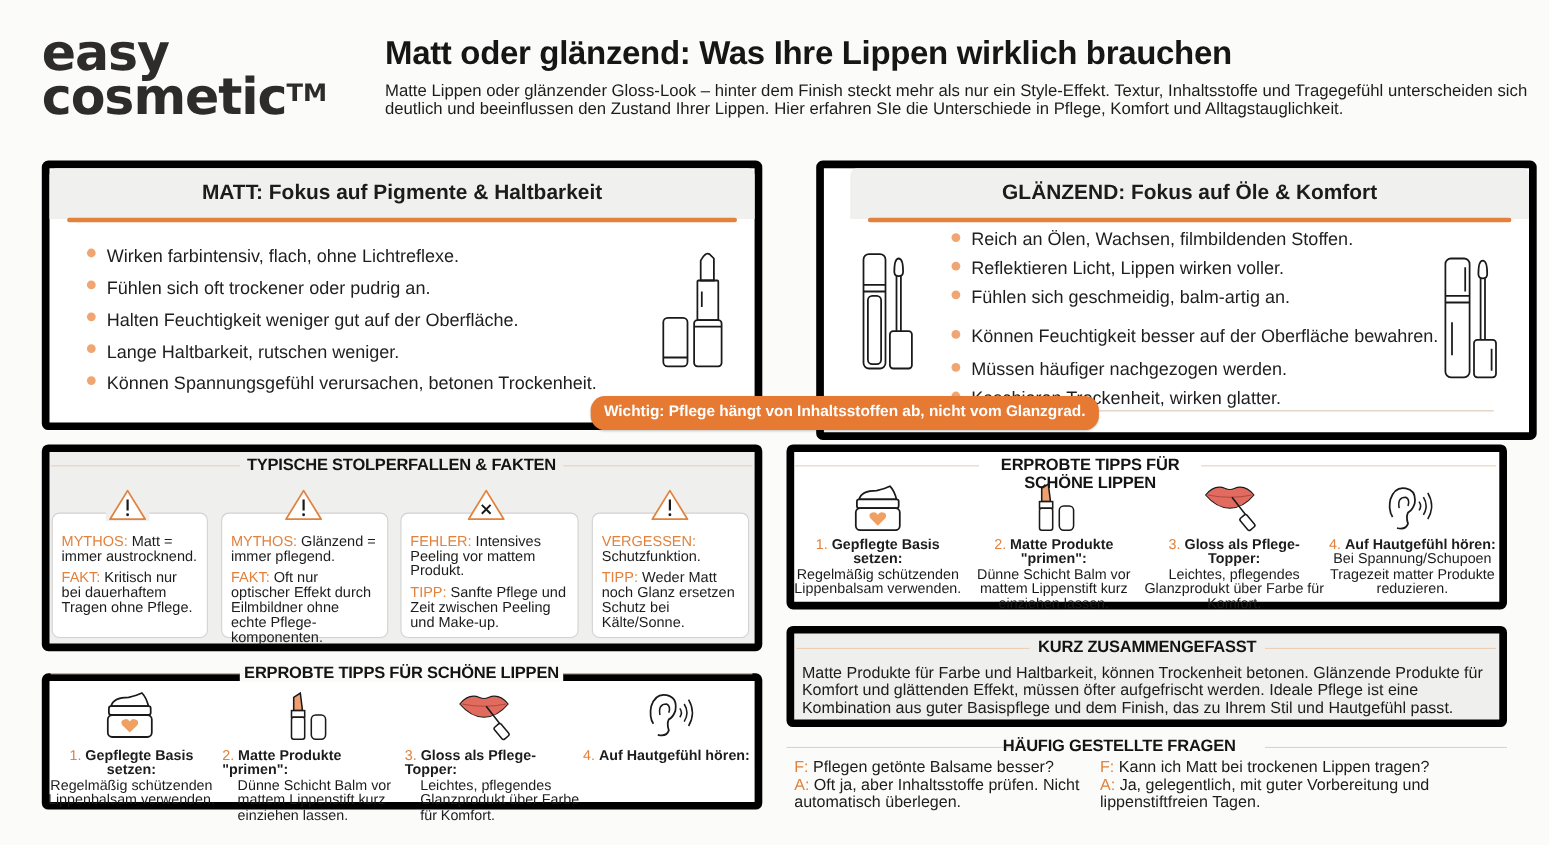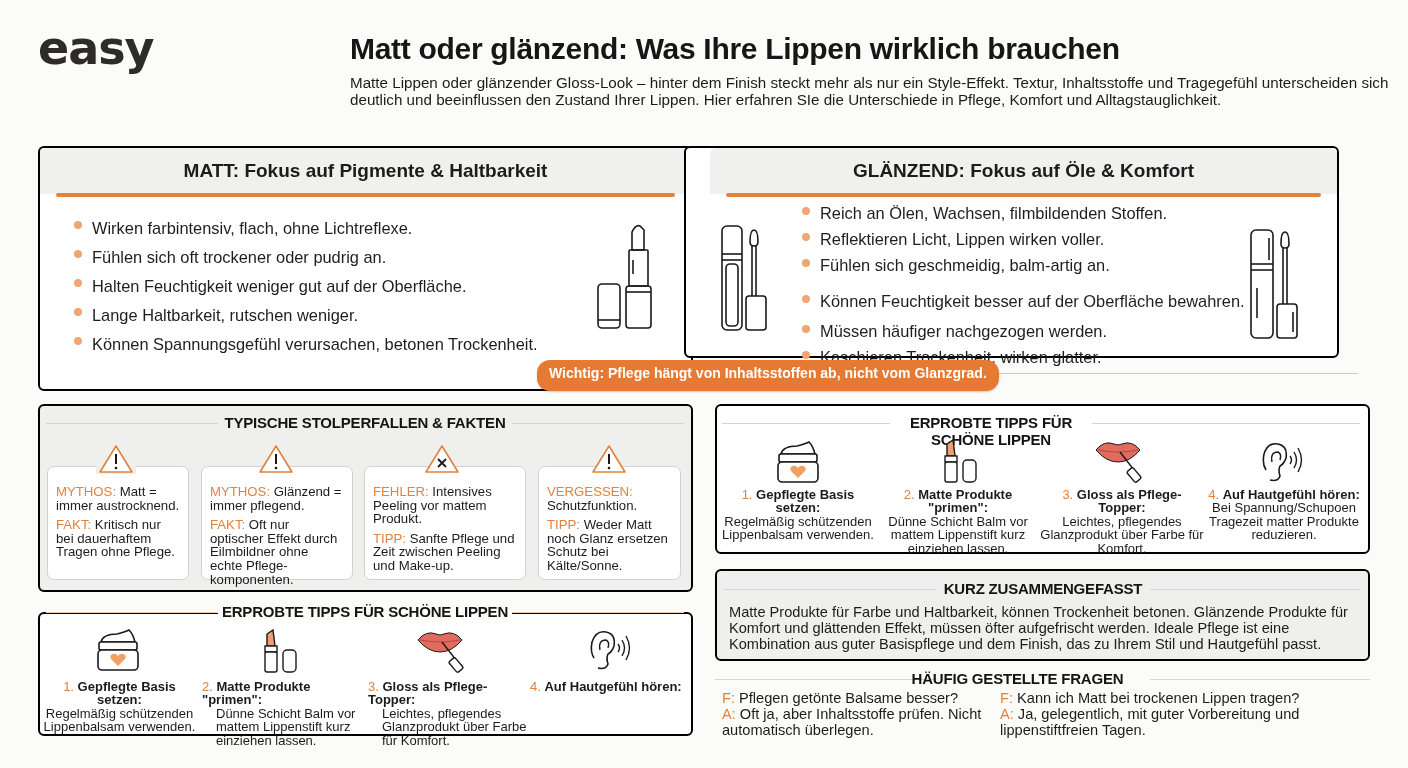--- a/index.html
+++ b/index.html
@@ -18,21 +18,21 @@
   .logo .tm { font-size: 22px; vertical-align: top; position: relative; top: -2px; letter-spacing: 0; }
   .title {
     position: absolute; left: 350px; top: 32px;
     font-size: 30px; font-weight: bold; color: #161616; letter-spacing: -0.3px;
   }
   .intro {
     position: absolute; left: 350px; top: 74px; width: 1040px;
     font-size: 15.2px; line-height: 17px; color: #1c1c1c;
   }
   .card {
-    position: absolute; background: #ffffff; border: 2px solid #000000; border-radius: 6px;
+    position: absolute; background: #ffffff; border: 7px solid #000000; border-radius: 6px;
   }
   .card.grey { background: #efefee; }
   .card-head {
     background: #f0f0ef; height: 46px; border-radius: 6px 6px 0 0;
     text-align: center; font-weight: bold; font-size: 19px; line-height: 46px; position: relative;
   }
   .card-head::after {
     content: ""; position: absolute; left: 16px; right: 16px; bottom: -3px; height: 4px; background: #e2823d; border-radius: 2px;
   }
   ul.bullets { list-style: none; }
@@ -62,20 +62,21 @@
   .tip-col b { font-weight: bold; }
   .num { color: #e2823d; }
   .summary-text { position: absolute; left: 729px; top: 604px; width: 640px; font-size: 14.6px; line-height: 16.2px; }
   .faq { position: absolute; font-size: 14.6px; line-height: 16px; }
 </style>
 </head>
 <body>
 
 <div class="logo">
   <div>easy</div>
+  <div><span>cosmetic</span><span class="tm">TM</span></div>
 </div>
 <div class="title">Matt oder glänzend: Was Ihre Lippen wirklich brauchen</div>
 <div class="intro">Matte Lippen oder glänzender Gloss-Look – hinter dem Finish steckt mehr als nur ein Style-Effekt. Textur, Inhaltsstoffe und Tragegefühl unterscheiden sich deutlich und beeinflussen den Zustand Ihrer Lippen. Hier erfahren SIe die Unterschiede in Pflege, Komfort und Alltagstauglichkeit.</div>
 
 <div class="card" style="left:38px; top:146px; width:655px; height:245px;">
   <div class="card-head">MATT: Fokus auf Pigmente &amp; Haltbarkeit</div>
   <ul class="bullets" style="position:absolute; left:34px; top:66px; line-height:29px;">
     <li>Wirken farbintensiv, flach, ohne Lichtreflexe.</li>
     <li>Fühlen sich oft trockener oder pudrig an.</li>
     <li>Halten Feuchtigkeit weniger gut auf der Oberfläche.</li>
@@ -86,21 +87,21 @@
     <rect x="2" y="62" width="22" height="44" rx="4"></rect>
       <line x1="2" y1="98" x2="24" y2="98"></line>
     <path d="M36 28 L36 10 Q40 2 44 4 L48 8 L48 28 Z"></path>
     <rect x="33" y="28" width="19" height="36" rx="1"></rect>
       <line x1="37" y1="38" x2="37" y2="52"></line>
     <rect x="30" y="64" width="25" height="42" rx="3"></rect>
       <line x1="30" y1="70" x2="55" y2="70"></line>
   </svg>
 </div>
 
-<div class="card" style="left:684px; top:146px; width:655px; height:212px;padding-left:24px;">
+<div class="card" style="left:742px; top:146px; width:655px; height:254px;padding-left:24px;">
   <div class="card-head">GLÄNZEND: Fokus auf Öle &amp; Komfort</div>
   <ul class="bullets" style="position:absolute; left:116px; top:52px; line-height:26px;">
     <li>Reich an Ölen, Wachsen, filmbildenden Stoffen.</li>
     <li>Reflektieren Licht, Lippen wirken voller.</li>
     <li style="margin-bottom:4px;">Fühlen sich geschmeidig, balm-artig an.</li>
     <li style="margin-bottom:4px;margin-top:10px;">Können Feuchtigkeit besser auf der Oberfläche bewahren.</li>
     <li>Müssen häufiger nachgezogen werden.</li>
     <li>Kaschieren Trockenheit, wirken glatter.</li>
   </ul>
   <svg class="icon-svg" style="left:34px; top:76px;" width="50" height="108" viewBox="0 0 50 108" fill="none" stroke="#1a1a1a" stroke-width="1.6">

